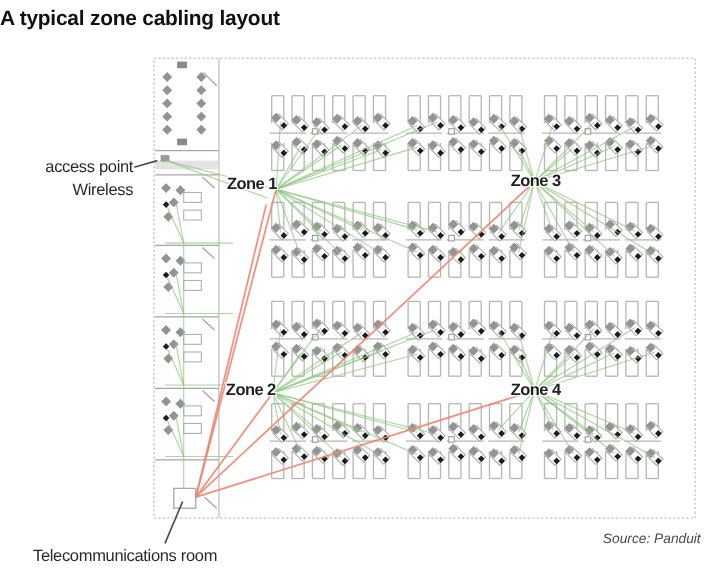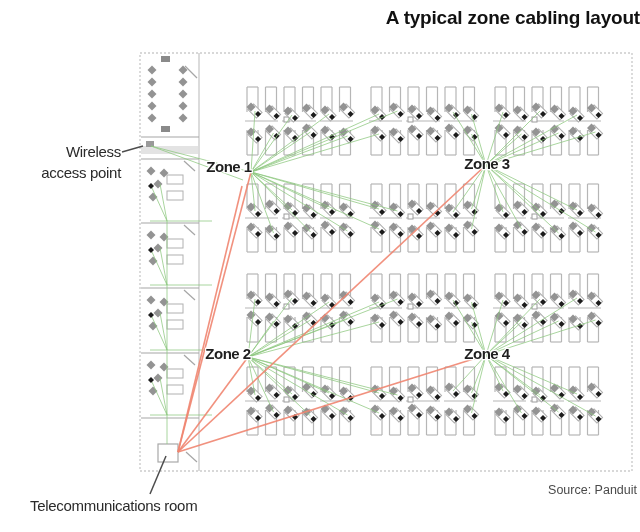--- a/index.html
+++ b/index.html
@@ -1,34 +1,34 @@
 <!DOCTYPE html>
 <html><head>
 <meta charset="utf-8">
 <style>
   html,body{margin:0;padding:0;background:#ffffff;}
   .stage{
     position:relative;width:640px;height:532px;background:#ffffff;overflow:hidden;
     font-family:"Liberation Sans", sans-serif;
   }
   .title{
-    position:absolute;top:7px;left:0;width:640px;text-align:right;
+    position:absolute;top:7px;left:0;width:640px;text-align:left;
     font-size:19px;font-weight:bold;color:#111;letter-spacing:-0.2px;
   }
   .wap-label{
     position:absolute;top:141px;left:6px;width:115px;text-align:right;
     font-size:15px;line-height:21px;color:#2a2a2a;letter-spacing:-0.3px;
   }
   .telecom-label{
     position:absolute;top:497px;left:30px;
     font-size:15px;color:#2a2a2a;letter-spacing:-0.3px;text-align:center;
   }
   .source-note{
     position:absolute;top:483px;right:3px;
-    font-size:12.5px;color:#4a4a4a;
+    font-size:12.5px;color:#4a4a4a;font-style:italic;
   }
   svg{position:absolute;top:0;left:0;}
 </style>
 </head>
 <body>
 
 <div class="stage">
   <div class="title">A typical zone cabling layout</div>
 
   <svg width="640" height="532" viewBox="0 0 640 532">
@@ -1111,20 +1111,20 @@
       </g>
       <g>
         <text x="229" y="172" text-anchor="middle" font-family="&quot;Liberation Sans&quot;, sans-serif" font-size="15px" font-weight="bold" fill="#1f1f1f" stroke="#ffffff" stroke-width="2.5" paint-order="stroke" letter-spacing="-0.5">Zone 1</text>
         <text x="228" y="359" text-anchor="middle" font-family="&quot;Liberation Sans&quot;, sans-serif" font-size="15px" font-weight="bold" fill="#1f1f1f" stroke="#ffffff" stroke-width="2.5" paint-order="stroke" letter-spacing="-0.5">Zone 2</text>
         <text x="487" y="169" text-anchor="middle" font-family="&quot;Liberation Sans&quot;, sans-serif" font-size="15px" font-weight="bold" fill="#1f1f1f" stroke="#ffffff" stroke-width="2.5" paint-order="stroke" letter-spacing="-0.5">Zone 3</text>
         <text x="487" y="359" text-anchor="middle" font-family="&quot;Liberation Sans&quot;, sans-serif" font-size="15px" font-weight="bold" fill="#1f1f1f" stroke="#ffffff" stroke-width="2.5" paint-order="stroke" letter-spacing="-0.5">Zone 4</text>
       </g>
     </svg>
 
   <div class="wap-label">
+    <div>access point</div>
     <div>Wireless</div>
-    <div>access point</div>
   </div>
 
   <div class="telecom-label">Telecommunications room</div>
 
   <div class="source-note">Source: Panduit</div>
 </div>
 
 </body></html>

